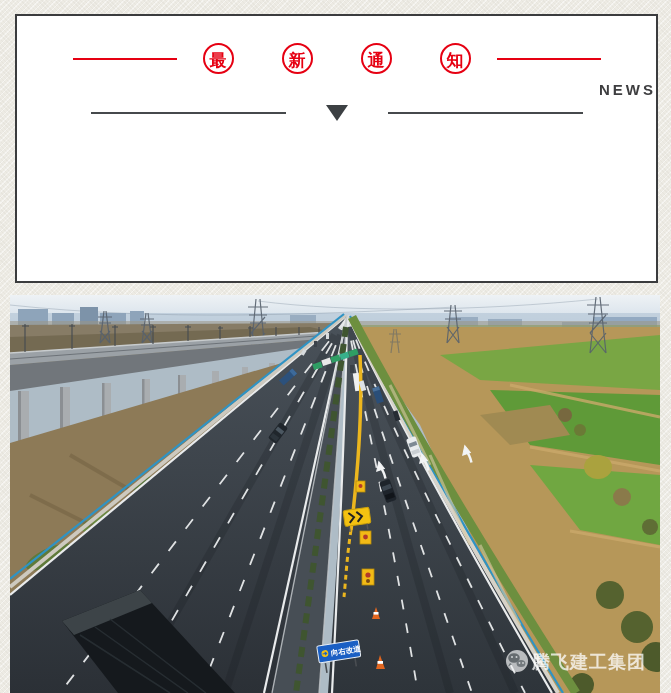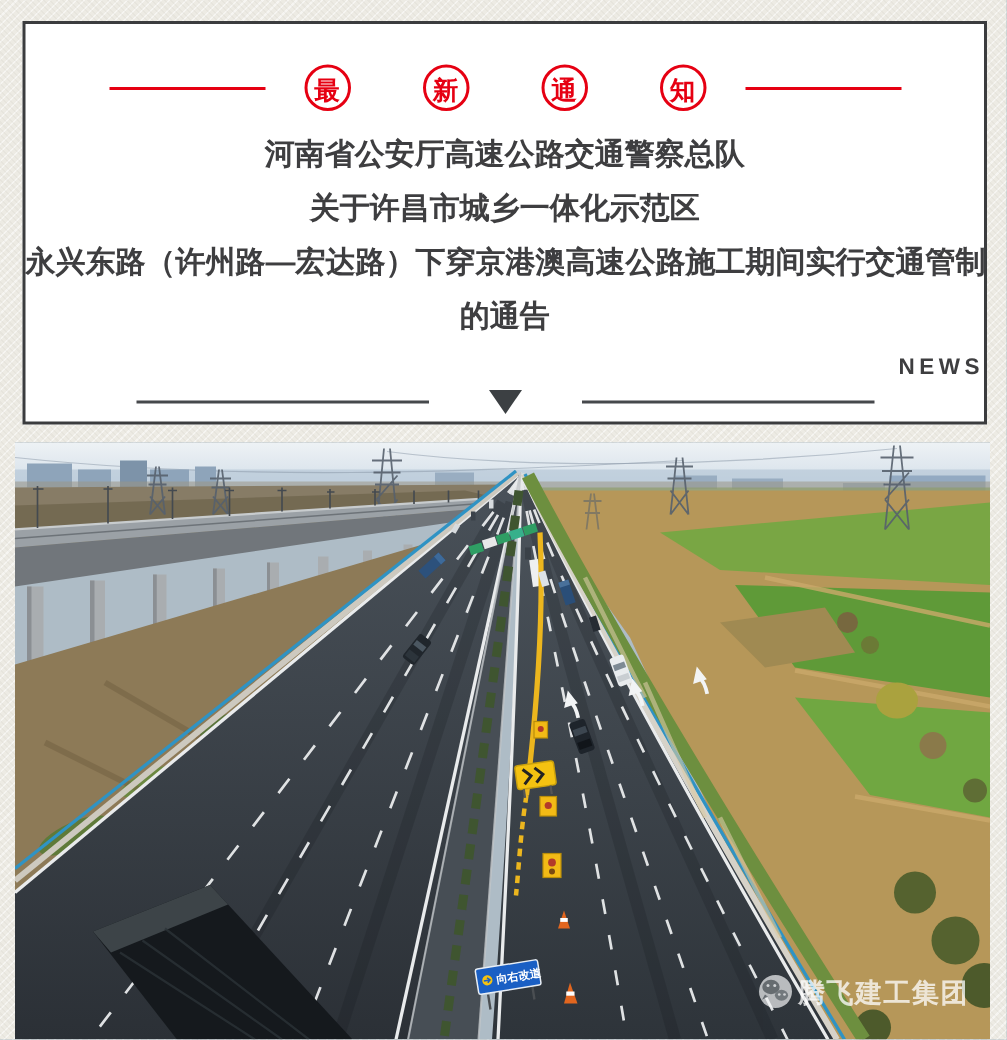--- a/index.html
+++ b/index.html
@@ -44,26 +44,20 @@
 
 <div class="notice-card">
   <div class="badge-row">
     <div class="badge-line left"></div>
     <div class="badge-circle">最</div>
     <div class="badge-circle">新</div>
     <div class="badge-circle">通</div>
     <div class="badge-circle">知</div>
     <div class="badge-line right"></div>
   </div>
-  <div class="titles">
-    <div class="title-line">河南省公安厅高速公路交通警察总队</div>
-    <div class="title-line">关于许昌市城乡一体化示范区</div>
-    <div class="title-line">永兴东路（许州路—宏达路）下穿京港澳高速公路施工期间实行交通管制</div>
-    <div class="title-line">的通告</div>
-  </div>
   <div class="news">NEWS</div>
   <div class="arrow-row">
     <div class="arrow-line"></div>
     <div class="down-triangle"></div>
     <div class="arrow-line"></div>
   </div>
 </div>
 
 <div class="photo">
 <svg width="650" height="398" viewBox="0 0 650 398" xmlns="http://www.w3.org/2000/svg">

